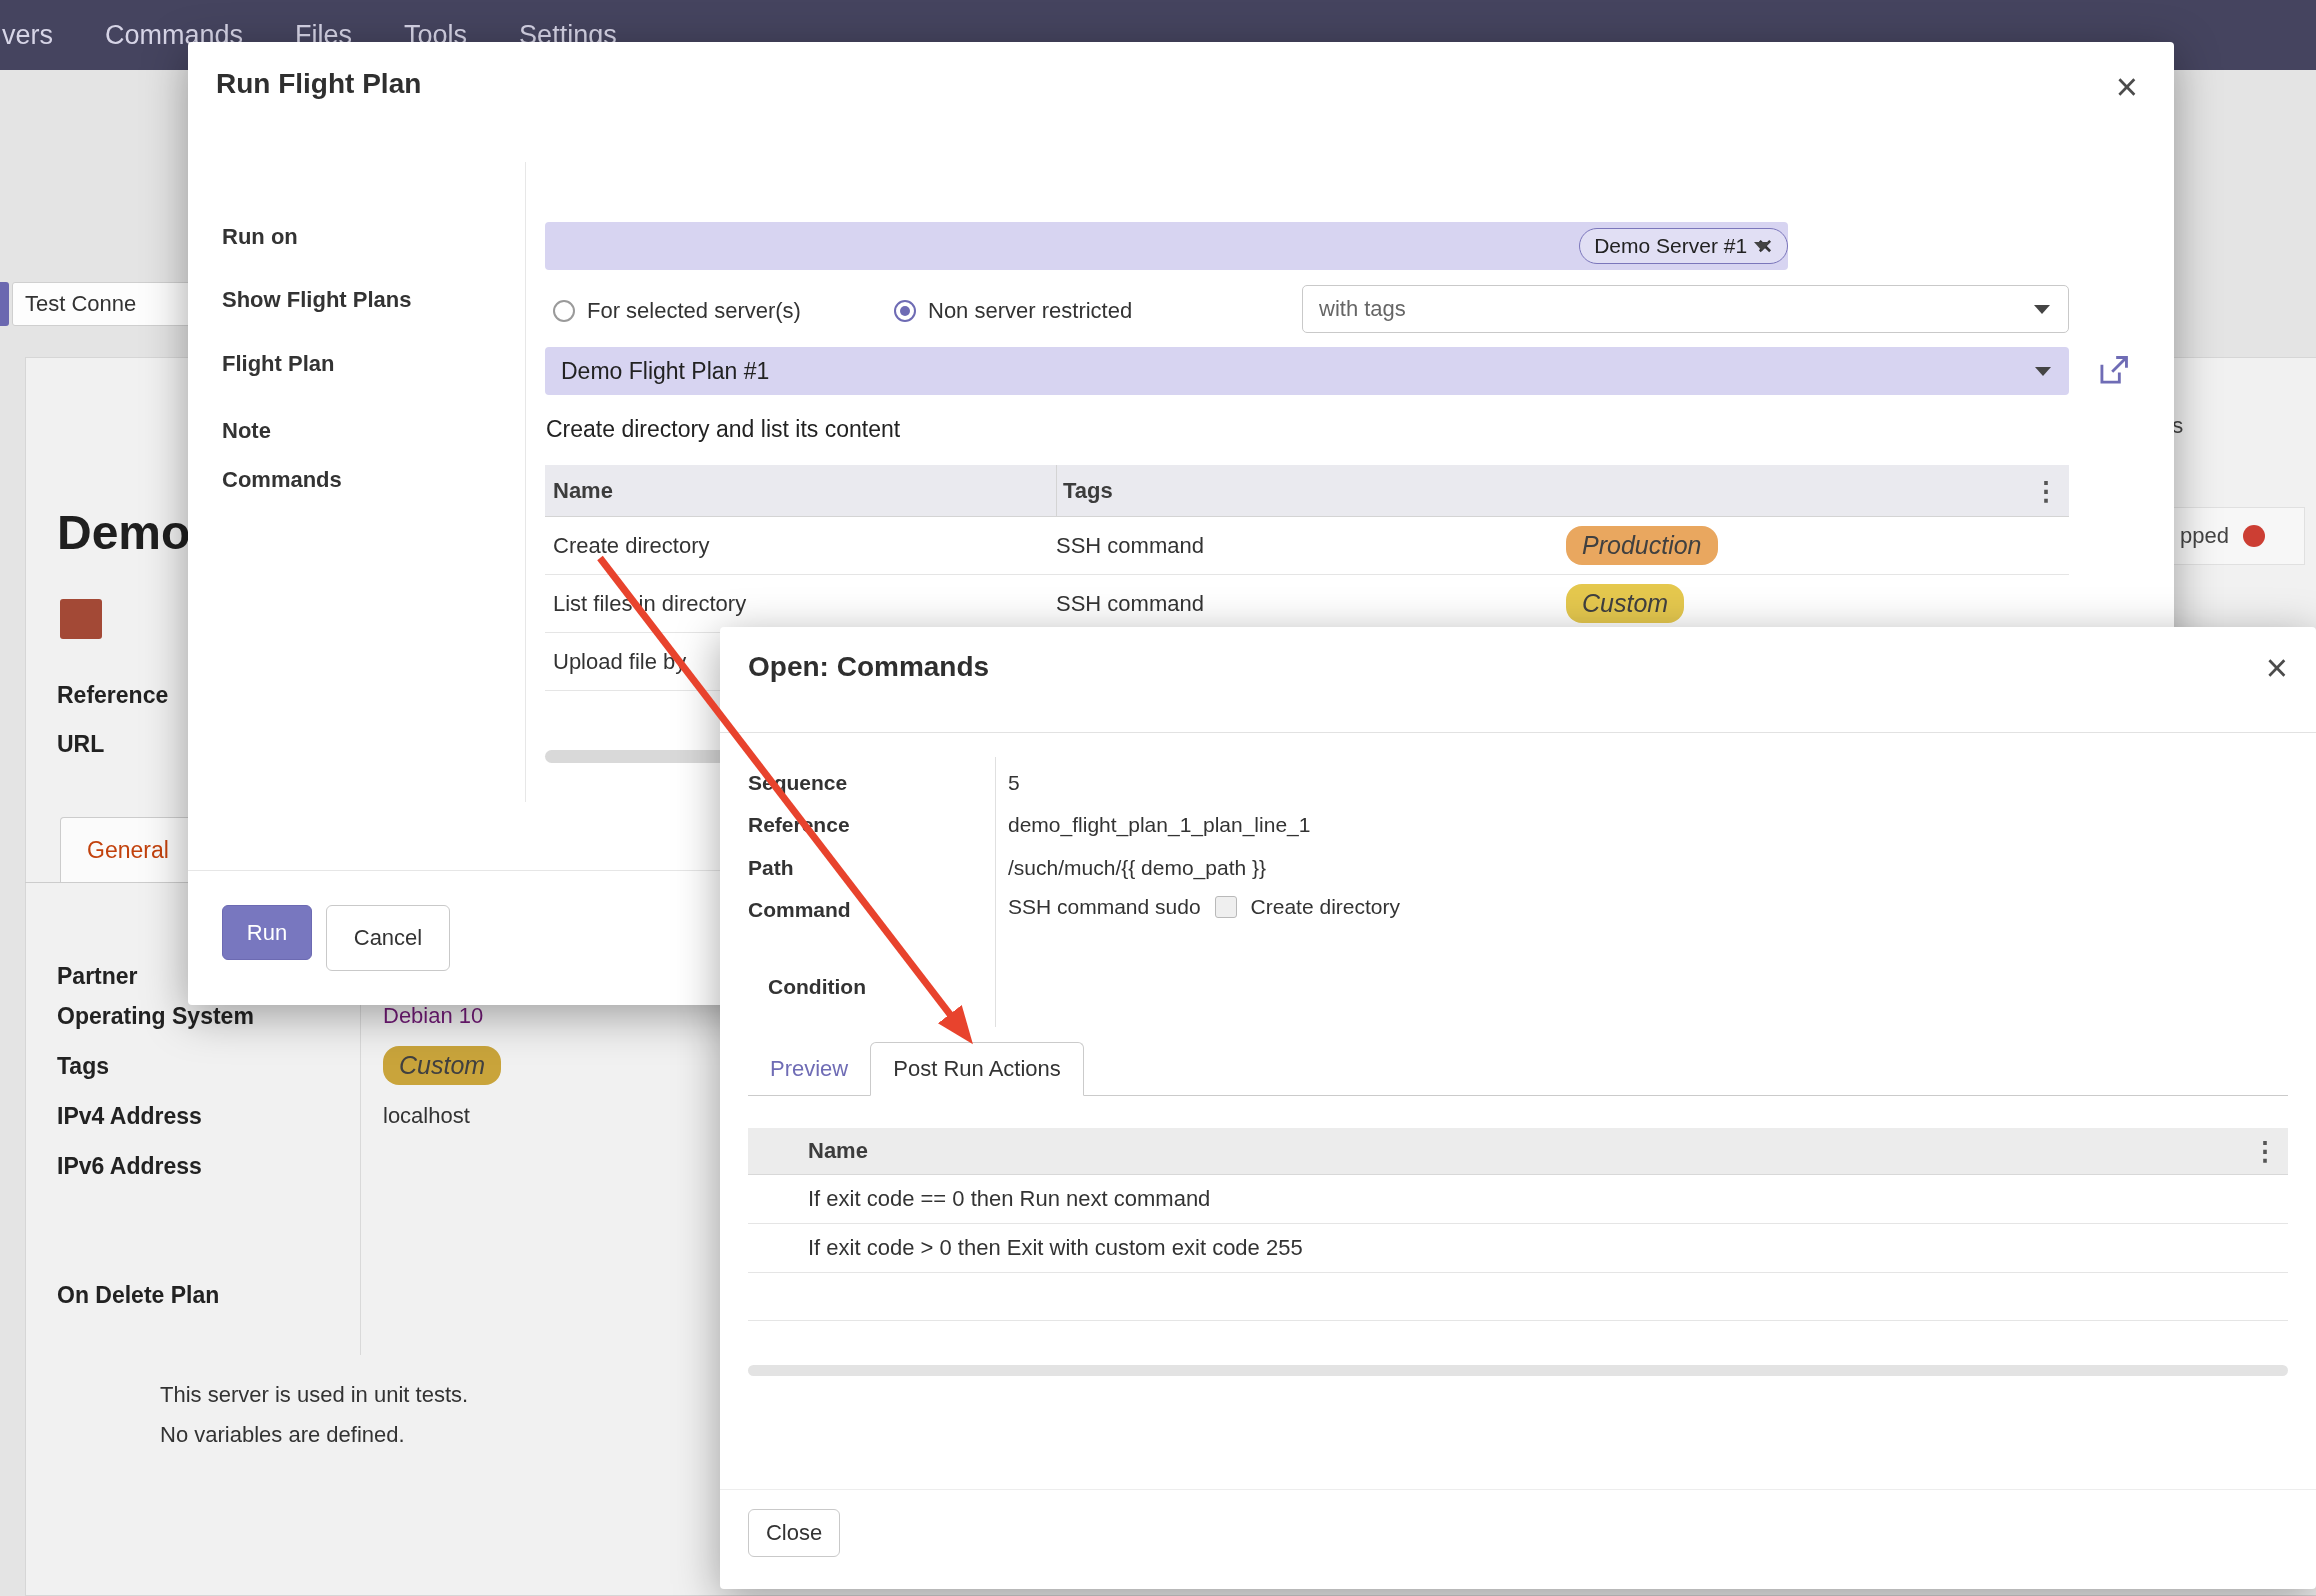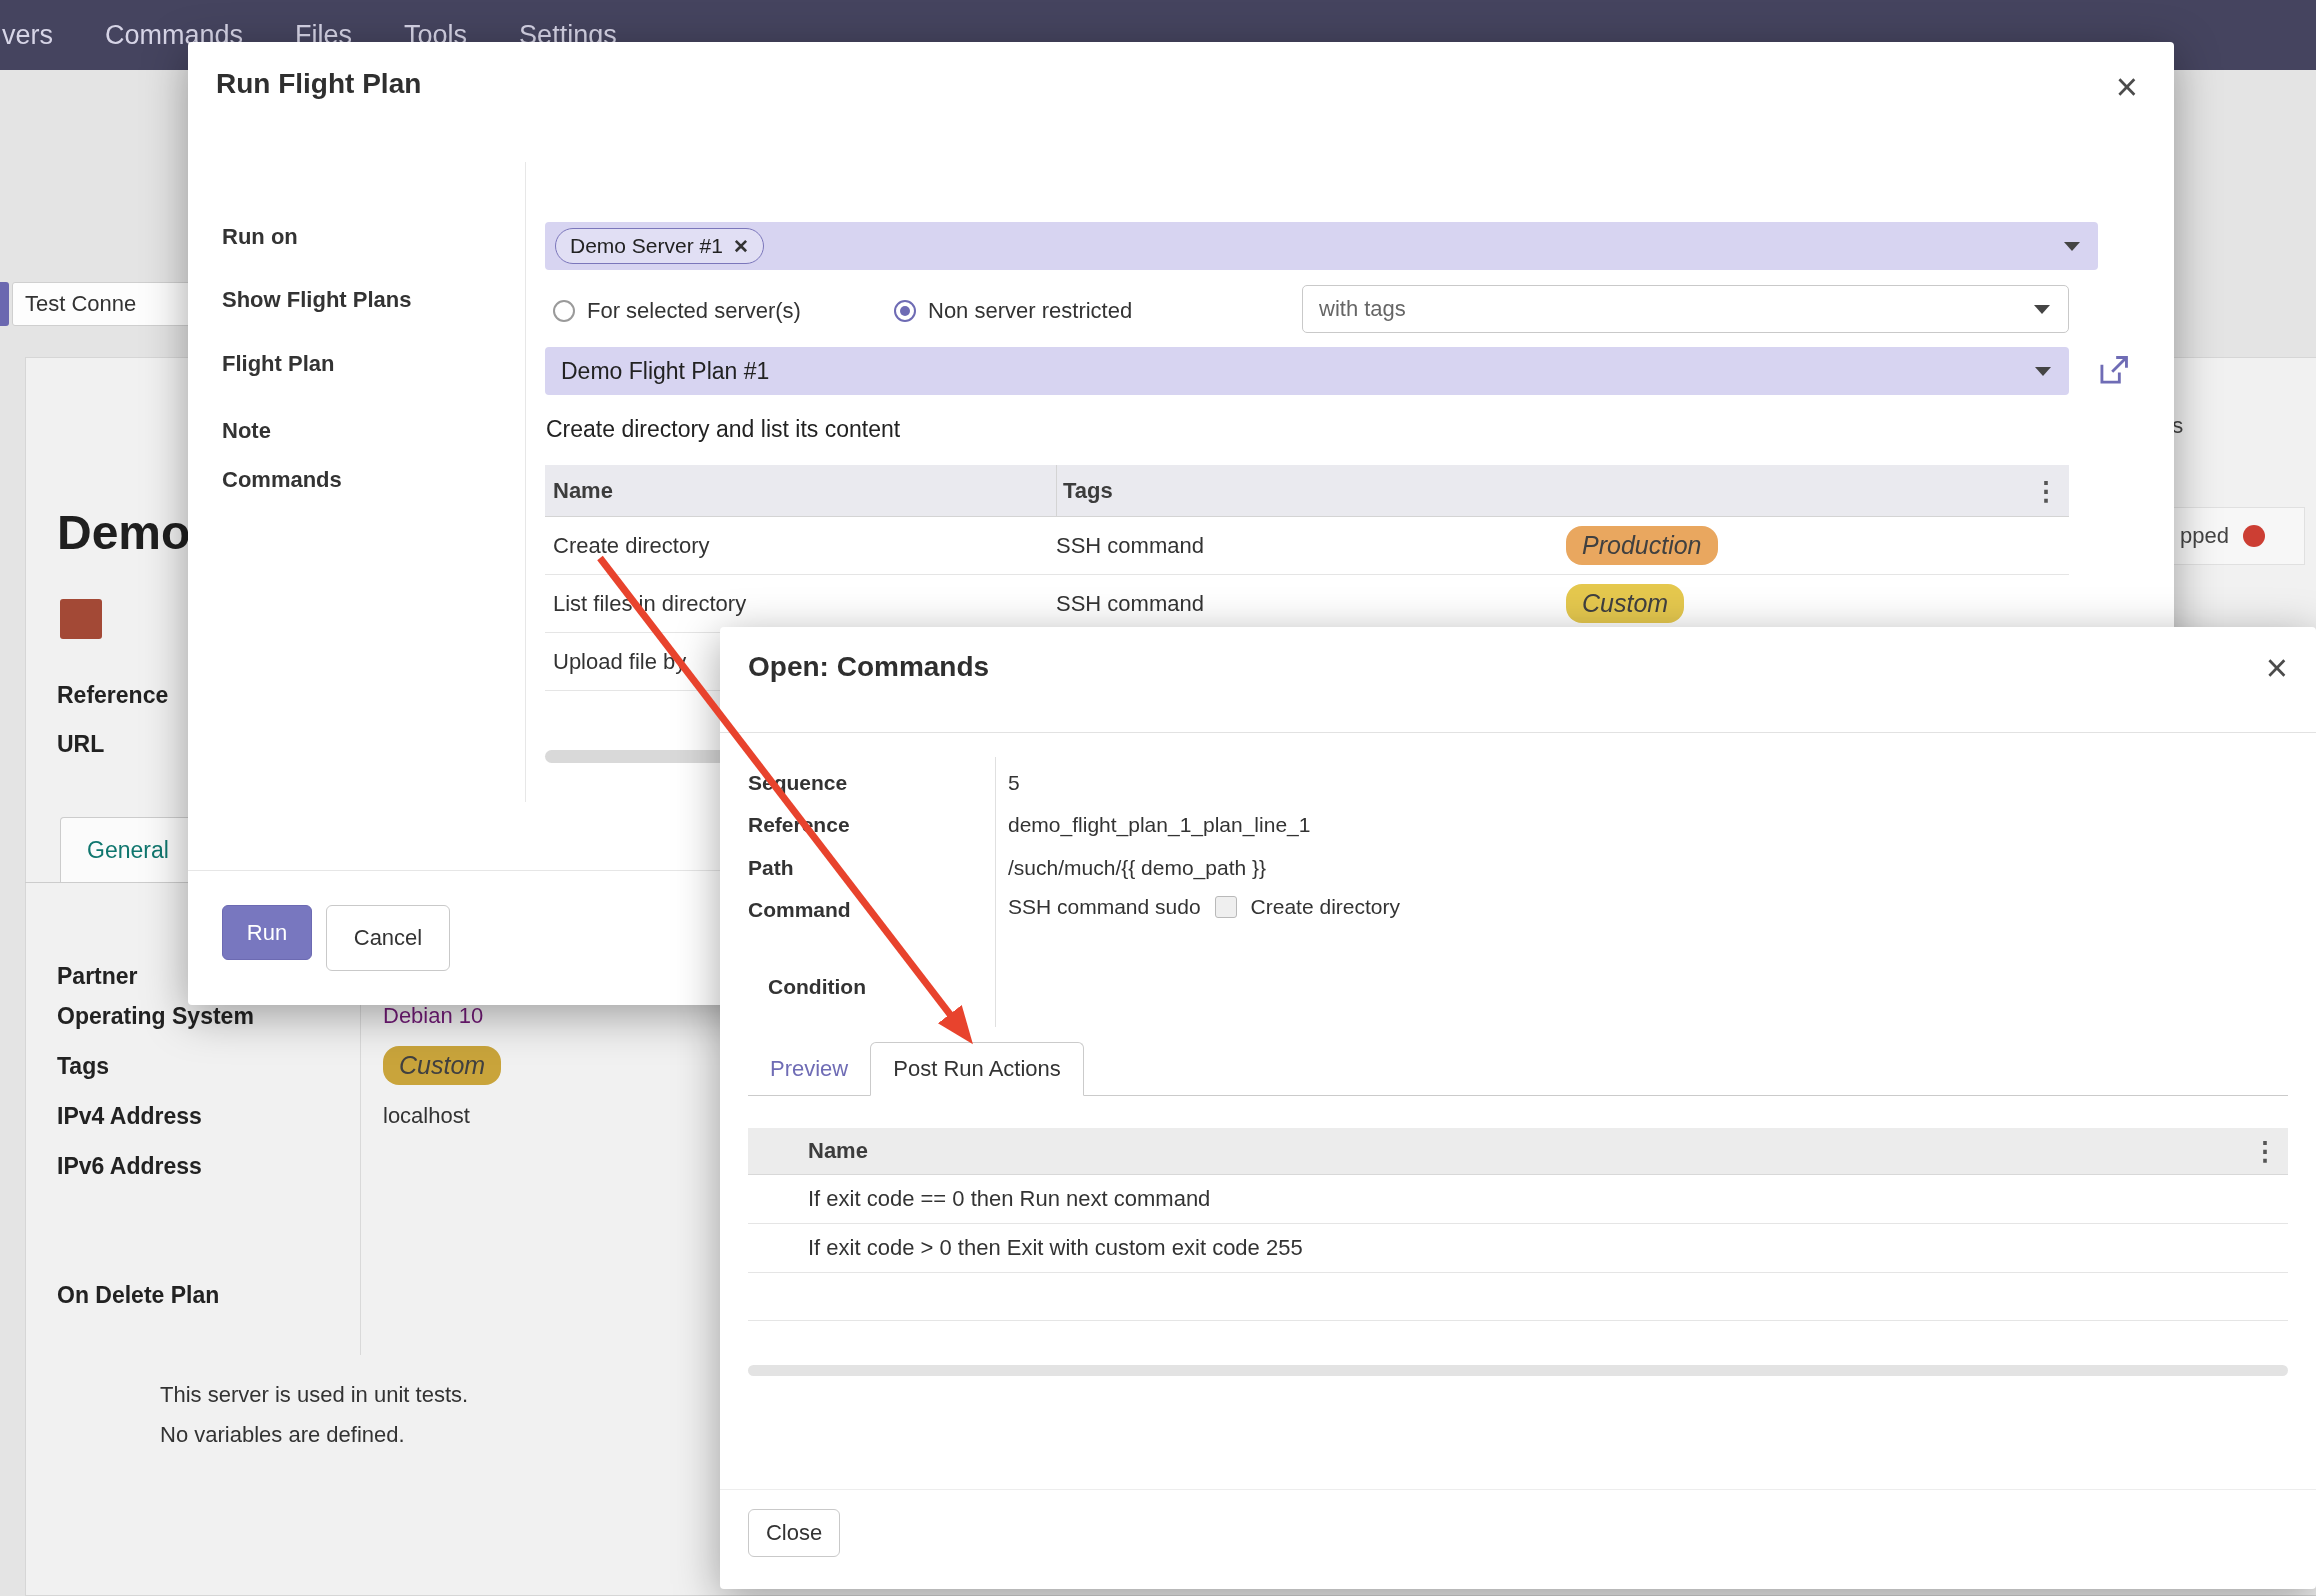--- a/index.html
+++ b/index.html
@@ -19,21 +19,21 @@
   .bg { z-index:1; }
   .panel { left:25px; top:357px; width:2296px; height:1239px; background:#f1f1f1; border:1px solid #d6d6d6; }
   .ctrl-btn { left:12px; top:282px; width:200px; height:44px; background:#fdfdfd; border:1px solid #cfcfcf; border-radius:3px;
               font-size:22px; color:#333; display:flex; align-items:center; padding-left:12px; white-space:nowrap; overflow:hidden; }
   .ctrl-sliver { left:0; top:282px; width:9px; height:44px; background:#6b68b0; border-radius:0 3px 3px 0; }
   .page-title { left:57px; top:505px; font-size:48px; font-weight:bold; color:#1f1f1f; }
   .swatch { left:60px; top:599px; width:42px; height:40px; border-radius:3px; }
   .blabel { font-weight:bold; font-size:23px; color:#222; }
   .bval { font-size:22px; color:#333; }
   .tab-general { left:60px; top:817px; width:136px; height:66px; background:#fbfbfb; border:1px solid #cccccc; border-bottom:none;
-                 border-radius:4px 4px 0 0; display:flex; align-items:center; justify-content:center; font-size:23px; color:#0f766e; }
+                 border-radius:4px 4px 0 0; display:flex; align-items:center; justify-content:center; font-size:23px; color:#c2410c; }
   .tabline-bg { left:25px; top:882px; width:2290px; height:1px; background:#cccccc; }
   .vline-bg { left:360px; top:955px; width:1px; height:400px; background:#d9d9d9; }
   .link-purple { color:#701a75; cursor:pointer; }
   .pill { display:inline-flex; align-items:center; color:#404040; font-size:25px; border-radius:16px; padding:5px 16px;font-style:italic; }
   .status-box { left:2131px; top:507px; width:174px; height:58px; background:#f7f7f7; border:1px solid #e0e0e0;
                 display:flex; align-items:center; font-size:22px; color:#444; padding-left:48px; }
   .status-dot { width:22px; height:22px; border-radius:50%; margin-left:14px; }
   .smart-partial { left:2160px; top:413px; font-size:22px; color:#444; }
   .note-line { left:160px; font-size:22px; color:#333; }
 
@@ -150,21 +150,21 @@
   <div class="abs m-close" style="right:36px;top:26px;">×</div>
 
   <div class="abs vdiv1"></div>
 
   <div class="abs flabel" style="left:34px;top:182px;">Run on</div>
   <div class="abs flabel" style="left:34px;top:245px;">Show Flight Plans</div>
   <div class="abs flabel" style="left:34px;top:309px;">Flight Plan</div>
   <div class="abs flabel" style="left:34px;top:376px;">Note</div>
   <div class="abs flabel" style="left:34px;top:425px;">Commands</div>
 
-  <div class="abs sel sel-lav" style="left: 357px; top: 180px; width: 1553px; background-color: rgb(215, 212, 241);">
+  <div class="abs sel sel-lav" style="left: 357px; top: 180px; width: 1243px; background-color: rgb(215, 212, 241); justify-content: flex-end;">
     <span class="chip">
       <span>Demo Server #1</span>
       <span class="chip-x">✕</span>
     </span>
     <span class="caret"></span>
   </div>
 
   <div class="abs" style="left:357px;top:243px;width:1524px;height:48px;">
     <span class="abs" style="left:8px;top:13px;display:flex;align-items:center;">
       <span class="radio"></span>

